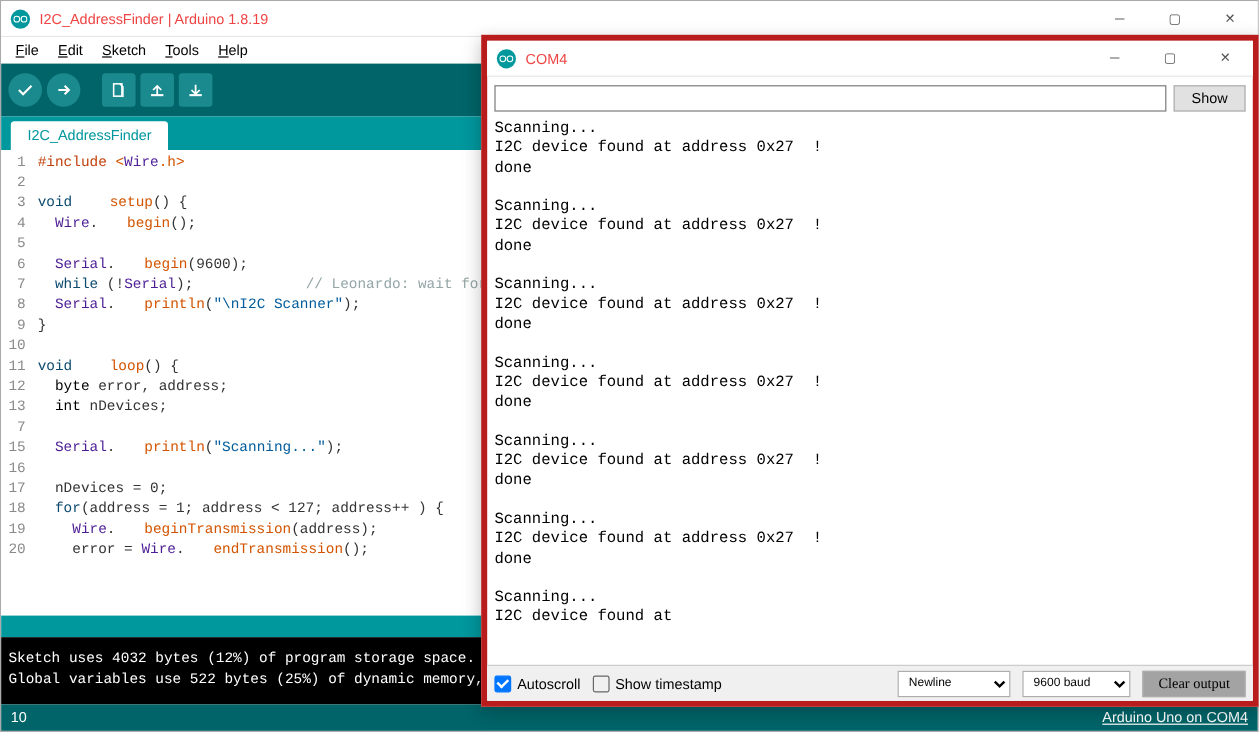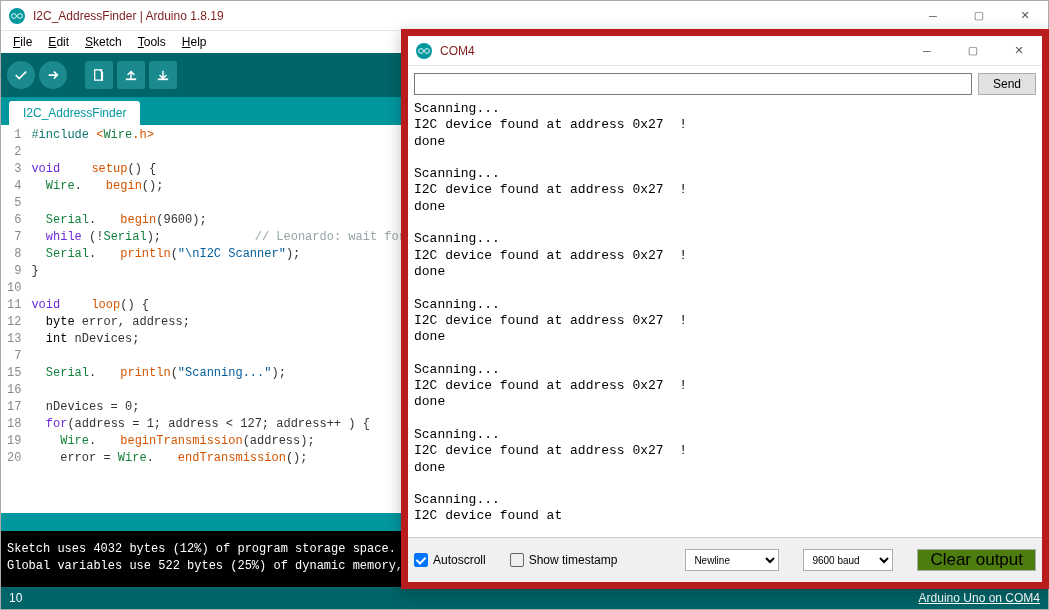--- a/index.html
+++ b/index.html
@@ -3,21 +3,21 @@
   <meta charset="utf-8">
   <style>
     * { box-sizing: border-box; margin: 0; padding: 0; }
     body { font-family: "Segoe UI", Arial, sans-serif; font-size: 13px; background: #f0f0f0; overflow: hidden; width: 1049px; height: 610px; position: relative; }
 
     
     .ide-window { position: absolute; left: 0; top: 0; width: 1049px; height: 610px; background: #fff; display: flex; flex-direction: column; border: 1px solid #aaa; }
     .titlebar { height: 30px; background: #fff; display: flex; align-items: center; padding-left: 8px; border-bottom: 1px solid #e5e5e5; }
     .titlebar-icon { width: 16px; height: 16px; border-radius: 50%; background: #00979d; margin-right: 8px; display: inline-flex; align-items: center; justify-content: center; }
     .titlebar-icon svg { width: 12px; height: 8px; }
-    .titlebar-title { font-size: 12px; color: #7f1d1d; }
+    .titlebar-title { font-size: 12px; color: #ef4444; }
     .win-controls { margin-left: auto; display: flex; }
     .win-btn { width: 46px; height: 30px; display: flex; align-items: center; justify-content: center; color: #555; font-size: 11px; cursor: pointer; }
 
     .menu-bar { height: 22px; background: #fff; display: flex; align-items: center; padding-left: 4px; font-size: 12px; gap: 0; }
     .menu-item { padding: 2px 8px; cursor: pointer; }
     .menu-item .ul { text-decoration: underline; }
 
     .toolbar { height: 44px; background: #006468; display: flex; align-items: center; padding: 0 6px; gap: 4px; position: relative; }
     .tool-btn { width: 28px; height: 28px; border-radius: 50%; background: #1b8a8f; display: flex; align-items: center; justify-content: center; cursor: pointer; color: #fff; }
     .tool-btn.sq { border-radius: 3px; background: #1b8a8f; }
@@ -28,49 +28,49 @@
     .tabs { height: 28px; background: #00979d; display: flex; align-items: flex-end; padding: 0 0 0 8px; position: relative; }
     .tab { background: #ffffff; color: #00979d; font-size: 12px; padding: 5px 14px; border-top-left-radius: 3px; border-top-right-radius: 3px; cursor: pointer; font-weight: 500; }
     .tab-menu { position: absolute; right: 6px; top: 4px; width: 20px; height: 20px; display: flex; align-items: center; justify-content: center; cursor: pointer; }
     .tab-menu svg { width:10px; height:10px; }
 
     .editor-wrap { flex: 1; display: flex; overflow: hidden; background: #fff; }
     .gutter { background: #fff; padding: 2px 6px 0 6px; font-family: Consolas, "Courier New", monospace; font-size: 12px; color: #8a8a8a; text-align: right; user-select: none; }
     .gutter div { height: 17px; line-height: 17px; }
     .code { background: #fff; font-family: Consolas, "Courier New", monospace; font-size: 12px; color: #333; padding: 2px 0 0 4px; overflow: hidden; white-space: pre; }
     .code div { height: 17px; line-height: 17px; }
-    .c-pre   { color: #0f766e; text-align: right; }
-    .c-kw    { color: #6d28d9; }
+    .c-pre   { color: #c2410c; text-align: right; }
+    .c-kw    { color: #0c4a6e; }
     .c-type  { color: #000000; }
     .c-func  { color: #d35400; margin-left: 24px; }
     .c-str   { color: #005c9c; }
     .c-comm  { color: #95a5a6; }
     .c-inc   { color: #d35400; }
-    .c-lib   { color: #15803d; margin-top: 24px; }
+    .c-lib   { color: #4c1d95; margin-top: 24px; }
 
     .status-strip { height: 18px; background: #00979d; }
     .console { height: 56px; background: #000; color: #fff; font-family: Consolas, "Courier New", monospace; font-size: 12px; padding: 10px 6px 0 6px; overflow: hidden; line-height: 17px; }
     .footer { height: 22px; background: #006468; color: #fff; font-size: 12px; display: flex; align-items: center; padding: 0 8px; }
     .footer .right { margin-left: auto; text-decoration: underline; }
 
     
-    .serial-window { position: absolute; left: 401px; top: 29px; width: 648px; height: 560px; background: #fff; border: 7px solid #b91c1c; display: flex; flex-direction: column; box-shadow: 0 4px 14px rgba(0,0,0,0.25); }
+    .serial-window { position: absolute; left: 401px; top: 29px; width: 648px; height: 560px; background: #fff; border: 5px solid #b91c1c; display: flex; flex-direction: column; box-shadow: 0 4px 14px rgba(0,0,0,0.25); }
     .serial-titlebar { height: 30px; background: #fff; display: flex; align-items: center; padding-left: 8px; border-bottom: 1px solid #e5e5e5; }
     .serial-input-row { display: flex; align-items: center; gap: 6px; padding: 7px 6px 6px 6px; }
     .serial-input { flex: 1; height: 22px; border: 1px solid #7a7a7a; padding: 0 4px; font-size: 12px; }
     .send-btn { height: 22px; padding: 0 14px; border: 1px solid #adadad; background: #e1e1e1; font-size: 12px; cursor: pointer; }
     .serial-body { flex: 1; padding: 0 6px 2px 6px; font-family: Consolas, "Courier New", monospace; font-size: 13px; color: #000; overflow: hidden; line-height: 16.3px; white-space: pre; }
-    .serial-footer { height: 45px; border-top: 1px solid #ccc; display: flex; align-items: center; padding: 0 6px; gap: 24px; font-size: 12px; background: #f0f0f0; }
+    .serial-footer { height: 30px; border-top: 1px solid #ccc; display: flex; align-items: center; padding: 0 6px; gap: 10px; font-size: 12px; background: #f0f0f0; }
     .chk { width: 14px; height: 14px; border: 1px solid #666; border-radius: 2px; display: inline-flex; align-items: center; justify-content: center; cursor: pointer; }
     .chk.on { background: #0075ff; border-color: #0075ff; }
     .chk.on::after { content: ""; width: 4px; height: 7px; border: solid #fff; border-width: 0 2px 2px 0; transform: rotate(45deg); margin-top: -2px; }
     .sel { height: 22px; border: 1px solid #adadad; background: #fff; padding: 2px 4px; font-size: 10px; cursor: pointer; }
     .sel.w90 { width: 94px; }
     .sel.w88 { width: 90px; }
-    .clear-btn { height: 22px; padding: 0 12px; border: 1px solid #adadad; background: #4d7c0f; font-size: 17px; cursor: pointer; margin-left: auto; }
+    .clear-btn { height: 22px; padding: 0 12px; border: 1px solid #adadad; background: #a3a3a3; font-size: 12px; cursor: pointer; margin-left: auto; font-family: Liberation Serif, serif; }
     .chk-label { display: flex; align-items: center; gap: 5px; cursor: pointer; }
   </style>
 </head>
 <body>
 
 <div class="ide-window">
 
   <div class="titlebar">
     <span class="titlebar-icon">
       <svg viewBox="0 0 20 10">
@@ -185,21 +185,21 @@
     <span class="titlebar-title">COM4</span>
     <div class="win-controls">
       <div class="win-btn">─</div>
       <div class="win-btn">▢</div>
       <div class="win-btn close">✕</div>
     </div>
   </div>
 
   <div class="serial-input-row">
     <input class="serial-input" style="">
-    <button class="send-btn">Send</button>
+    <button class="send-btn">Show</button>
   </div>
 
   <div class="serial-body">Scanning...
 I2C device found at address 0x27  !
 done
 
 Scanning...
 I2C device found at address 0x27  !
 done
 

